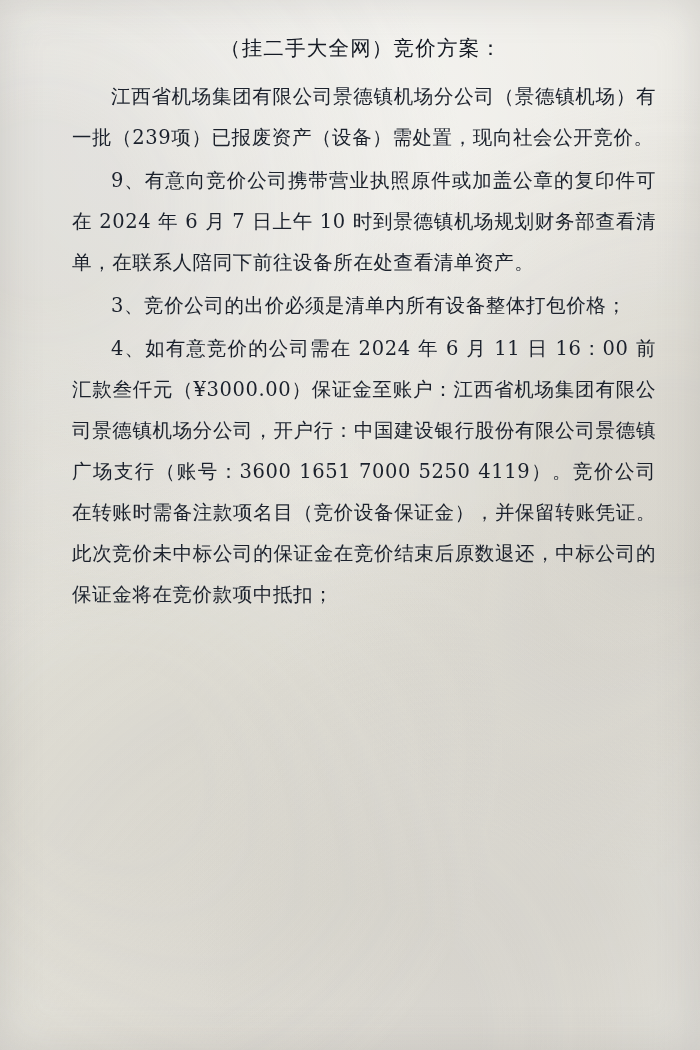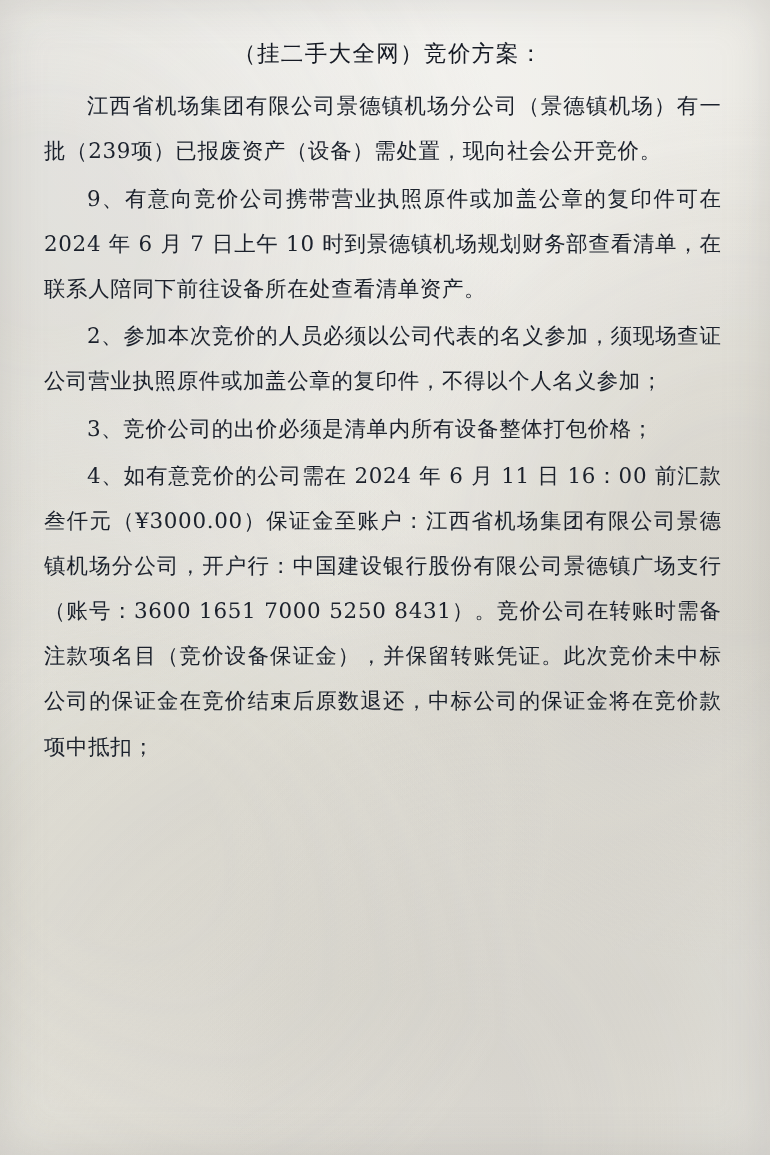--- a/index.html
+++ b/index.html
@@ -15,21 +15,21 @@
   }
   .page {
     position: relative;
     width: 700px;
     height: 1050px;
     box-sizing: border-box;
     background:
       radial-gradient(ellipse 120% 80% at 30% 10%, rgba(255,255,255,0.55), rgba(255,255,255,0) 60%),
       radial-gradient(ellipse 90% 60% at 85% 85%, rgba(214,212,206,0.55), rgba(255,255,255,0) 65%),
       linear-gradient(165deg, #efeee9 0%, #eae8e2 35%, #e6e4dd 62%, #edebe5 100%);
-    padding: 26px 44px 20px 40px;
+    padding: 26px 44px 20px 56px;
     color: #1f2430;
   }
   
   .page:before {
     content: "";
     position: absolute;
     inset: 0;
     pointer-events: none;
     background:
       radial-gradient(circle at 6% 20%, rgba(200,198,192,0.35) 0 8%, rgba(0,0,0,0) 40%),
@@ -58,38 +58,37 @@
     color: #151a24;
     font-weight: 400;
   }
 
   .body-text {
     position: relative;
     z-index: 2;
   }
 
   p.para {
-    margin: 0 0 2px 0;
+    margin: 0 0 2px 16px;
     font-size: 19.5px;
     line-height: 41px;
     text-align: justify;
     text-justify: inter-ideograph;
     letter-spacing: 0.6px;
     text-indent: 2em;
     color: #1b212c;
   }
 </style>
 </head>
 <body>
 
 <div class="page">
 
   <div class="doc-title">（挂二手大全网）竞价方案：</div>
 
   <div class="body-text">
     <p class="para">江西省机场集团有限公司景德镇机场分公司（景德镇机场）有一批（239项）已报废资产（设备）需处置，现向社会公开竞价。</p>
     <p class="para">9、有意向竞价公司携带营业执照原件或加盖公章的复印件可在 2024 年 6 月 7 日上午 10 时到景德镇机场规划财务部查看清单，在联系人陪同下前往设备所在处查看清单资产。</p>
-    <p class="para">2、参加本次竞价的人员必须以公司代表的名义参加，须现场查证公司营业执照原件或加盖公章的复印件，不得以个人名义参加；</p>
     <p class="para">3、竞价公司的出价必须是清单内所有设备整体打包价格；</p>
-    <p class="para">4、如有意竞价的公司需在 2024 年 6 月 11 日 16：00 前汇款叁仟元（¥3000.00）保证金至账户：江西省机场集团有限公司景德镇机场分公司，开户行：中国建设银行股份有限公司景德镇广场支行（账号：3600 1651 7000 5250 8431）。竞价公司在转账时需备注款项名目（竞价设备保证金），并保留转账凭证。此次竞价未中标公司的保证金在竞价结束后原数退还，中标公司的保证金将在竞价款项中抵扣；</p>
+    <p class="para">4、如有意竞价的公司需在 2024 年 6 月 11 日 16：00 前汇款叁仟元（¥3000.00）保证金至账户：江西省机场集团有限公司景德镇机场分公司，开户行：中国建设银行股份有限公司景德镇广场支行（账号：3600 1651 7000 5250 4119）。竞价公司在转账时需备注款项名目（竞价设备保证金），并保留转账凭证。此次竞价未中标公司的保证金在竞价结束后原数退还，中标公司的保证金将在竞价款项中抵扣；</p>
   </div>
 
 </div>
 
 </body></html>

